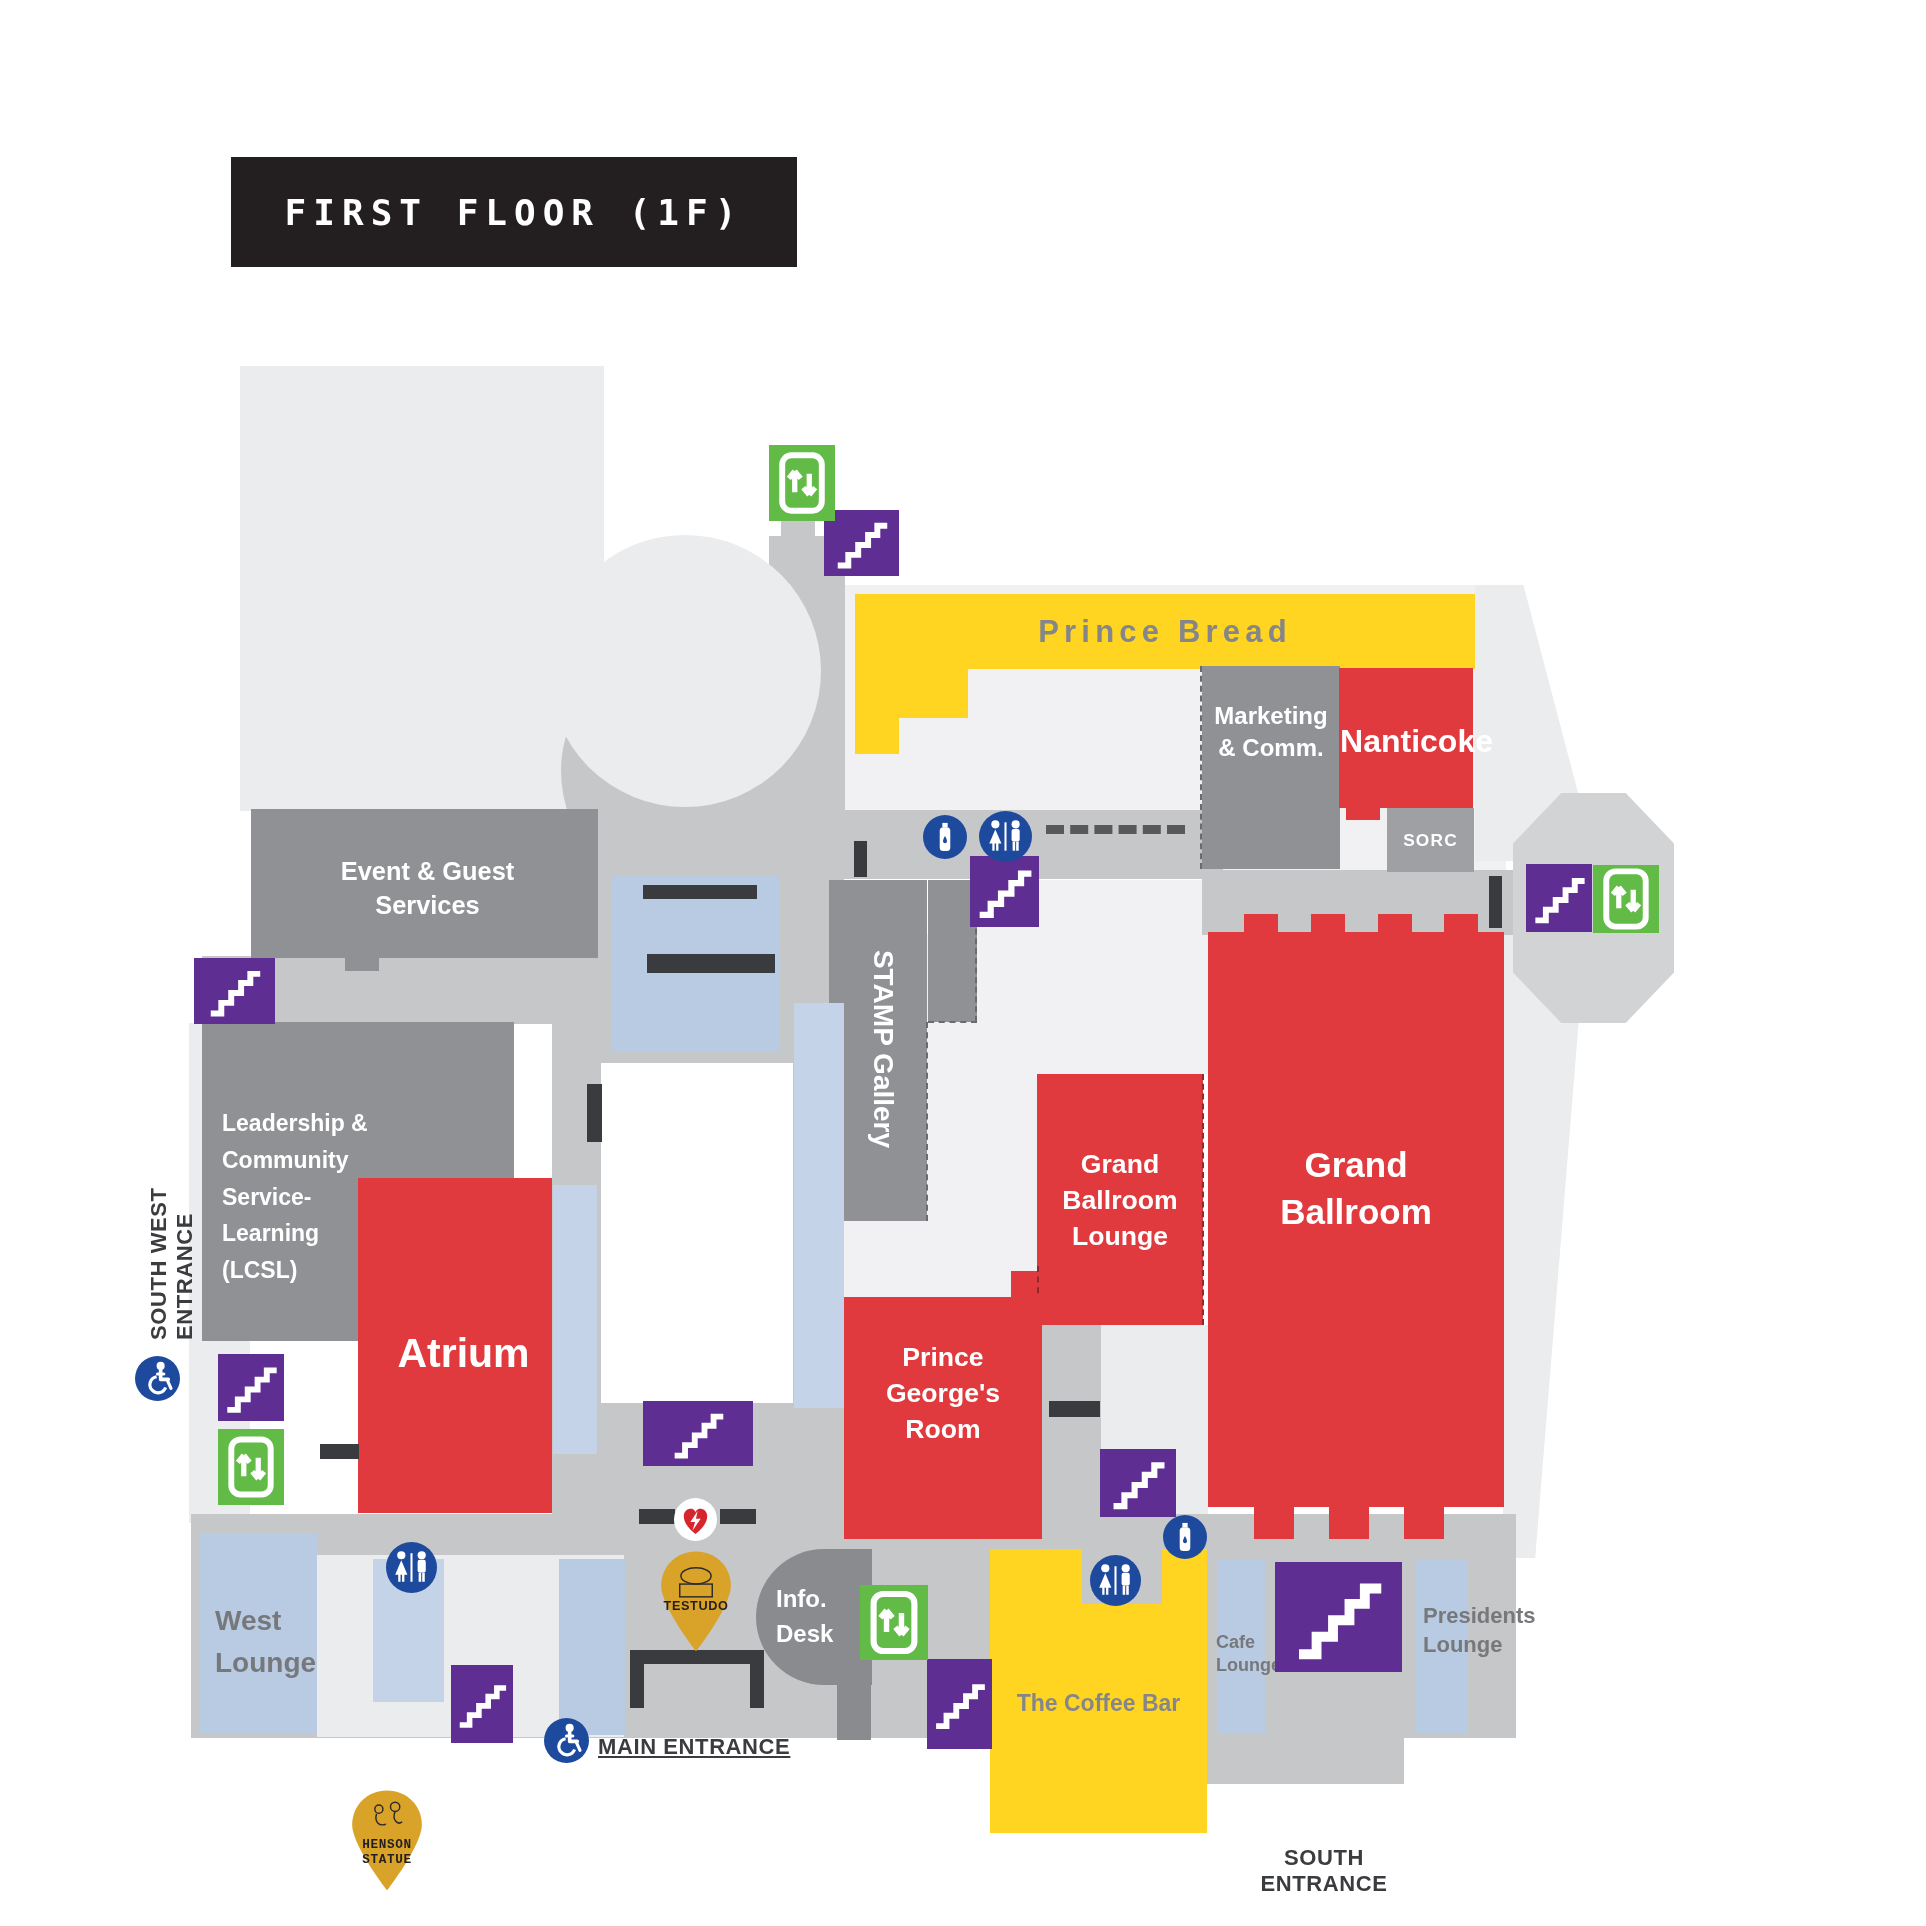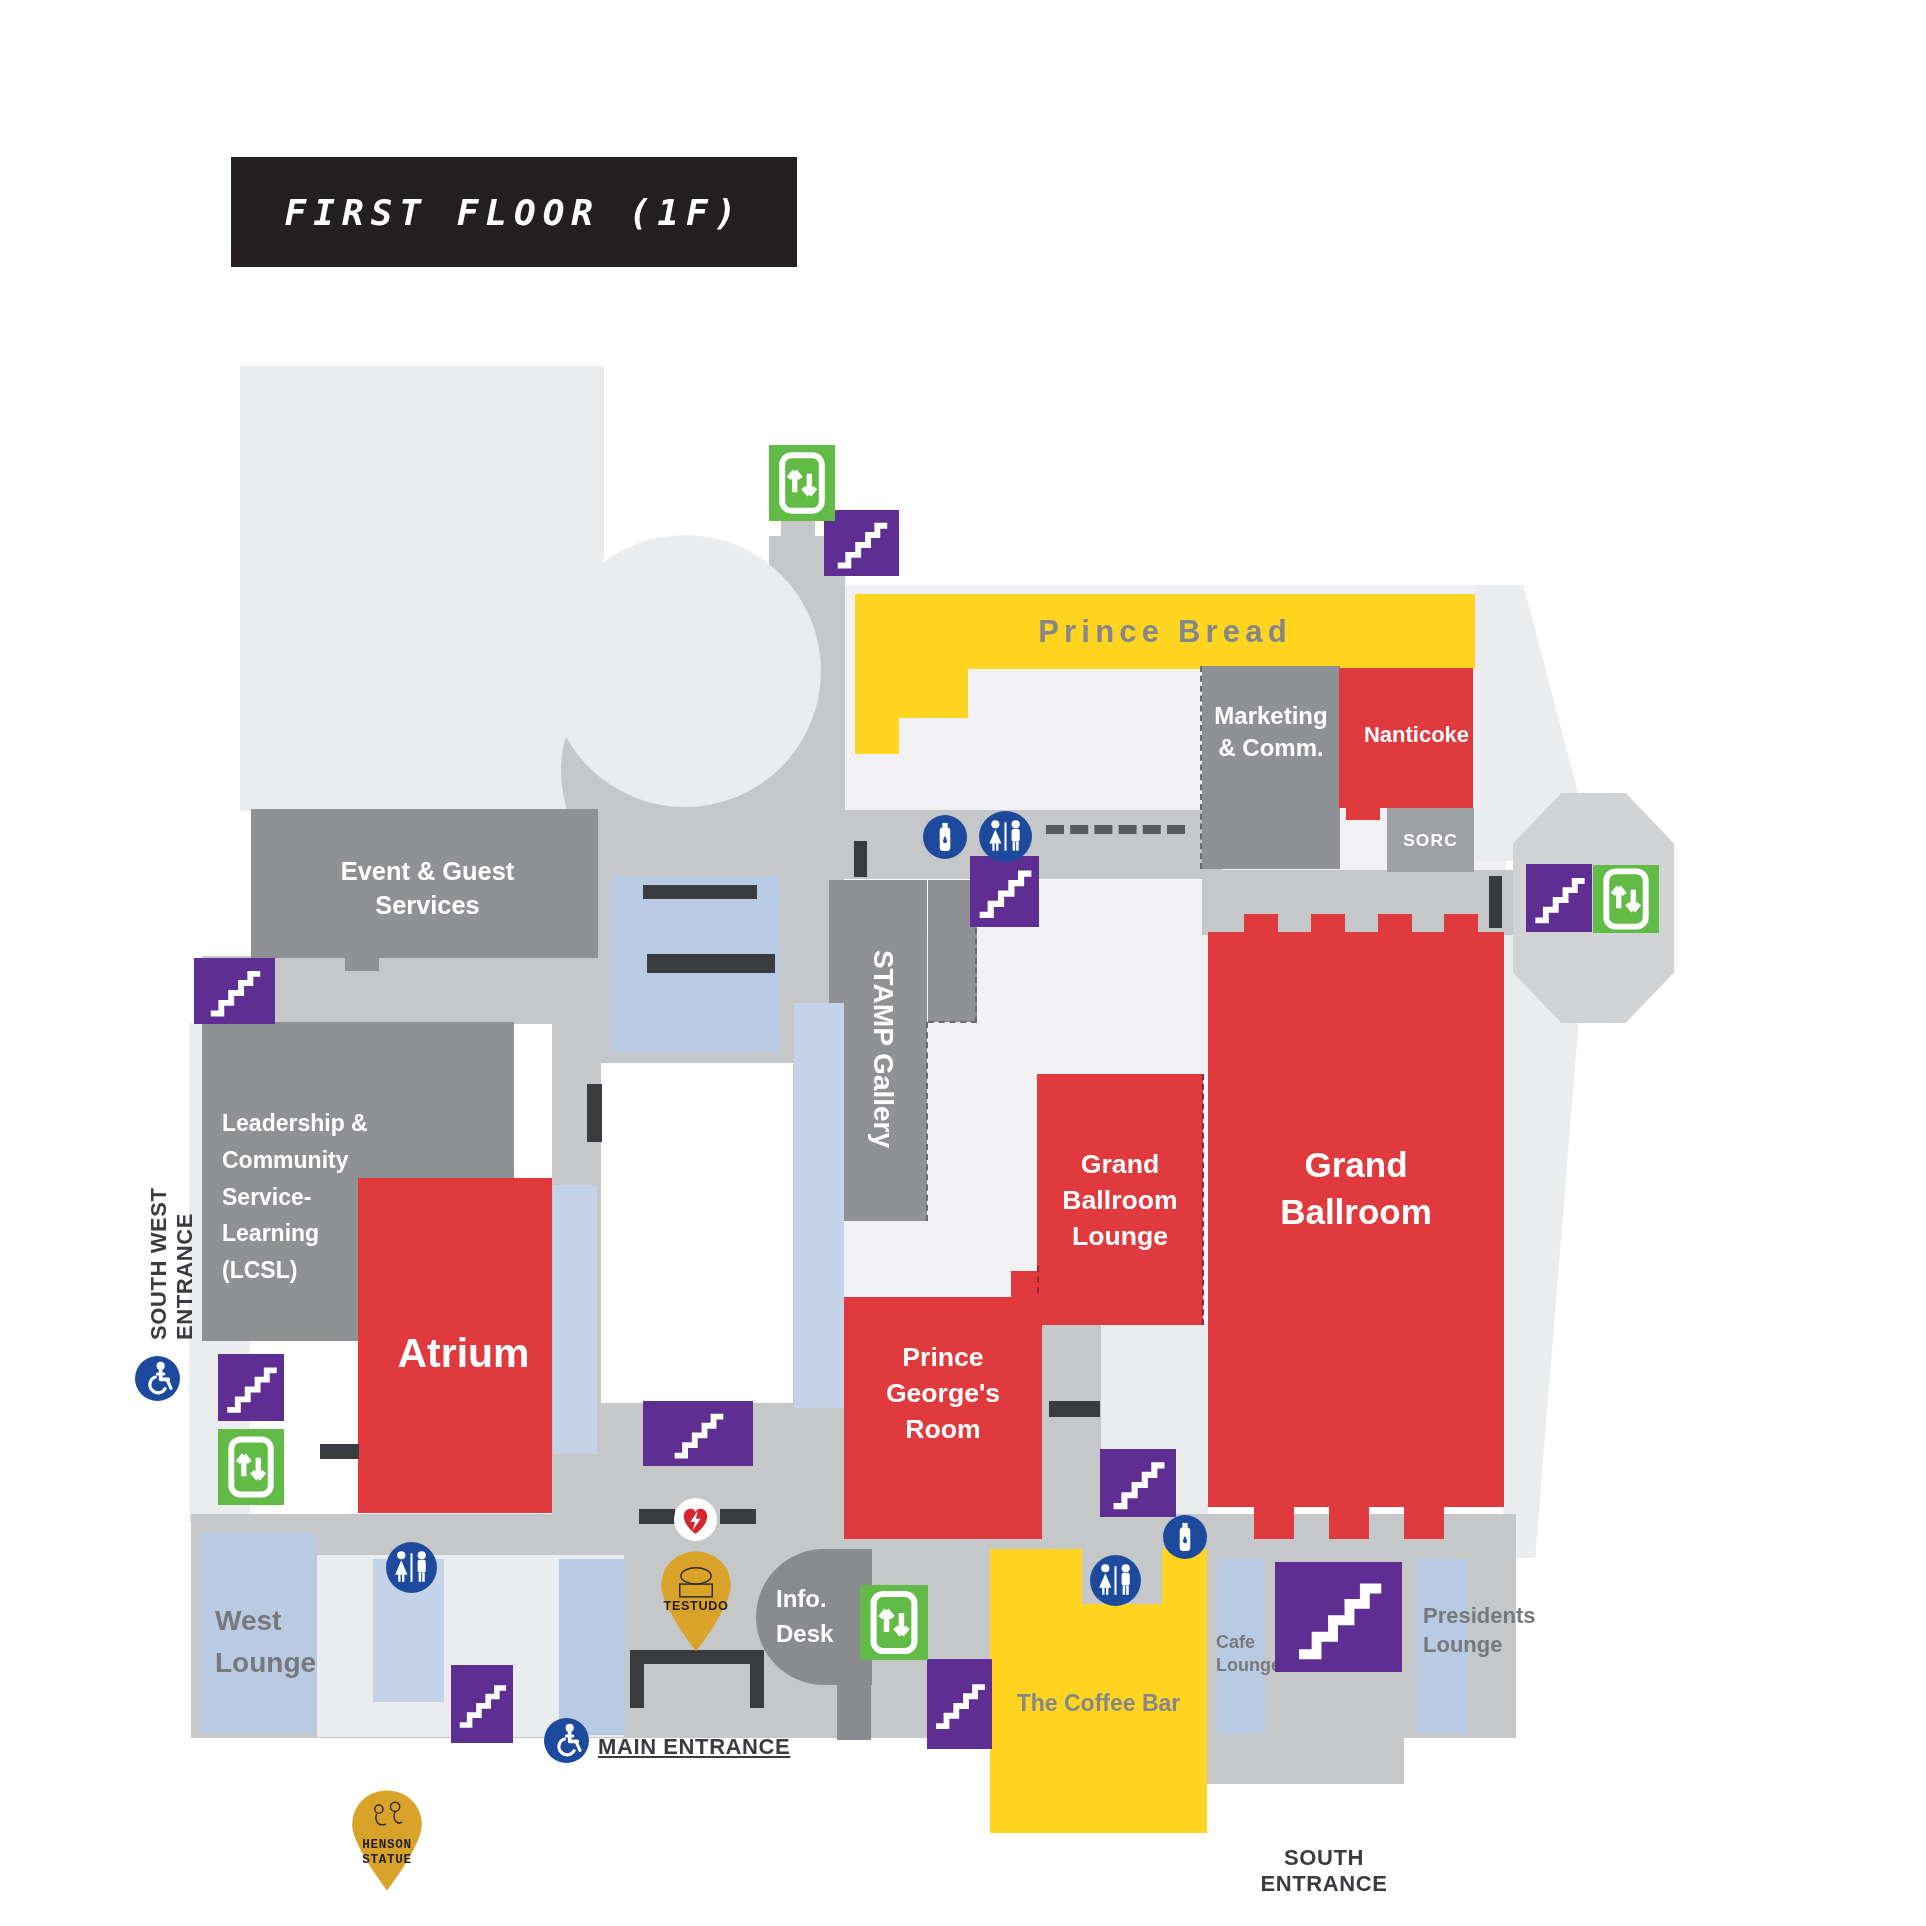--- a/index.html
+++ b/index.html
@@ -71,21 +71,21 @@
     <symbol id="i-aed" viewBox="0 0 100 100">
       <path d="M50 84 C16 58 16 28 38 25 C46 24 50 31 50 34 C50 31 54 24 62 25 C84 28 84 58 50 84 Z" fill="#d6252c"></path>
       <polygon points="55,30 38,56 49,56 43,76 62,48 51,48" fill="#fff"></polygon>
     </symbol>
     <symbol id="i-pin" viewBox="0 0 124 176">
       <path d="M62 2 C96 2 122 28 122 61 C122 97 62 174 62 174 C62 174 2 97 2 61 C2 28 28 2 62 2 Z"></path>
     </symbol>
   </defs>
 </svg>
 
-<div class="abs titlebar" style="left:231px;top:157px;width:566px;height:110px;font-style:italic;">
+<div class="abs titlebar" style="left:231px;top:157px;width:566px;height:110px;">
   <div>FIRST FLOOR (1F)</div>
 </div>
 
 <div class="abs light" style="left:240px;top:366px;width:364px;height:445px;"></div>
 <div class="abs light" style="left:189px;top:1023px;width:61px;height:500px;"></div>
 <div class="abs lighter" style="left:844px;top:585px;width:662px;height:291px;"></div>
 <div class="abs light" style="left:1475px;top:585px;width:121px;height:276px;clip-path:polygon(0 0,40% 0,100% 100%,0 100%);"></div>
 <div class="abs light" style="left:1503px;top:934px;width:92px;height:624px;clip-path:polygon(0 0,90% 0,35% 100%,0 100%);"></div>
 <div class="abs lighter" style="left:977px;top:880px;width:234px;height:194px;"></div>
 <div class="abs lighter" style="left:844px;top:934px;width:196px;height:580px;"></div>
@@ -134,21 +134,21 @@
 <div class="abs yellow" style="left:855px;top:718px;width:44px;height:36px;"></div>
 <div class="abs" style="left:855px;top:614px;width:620px;text-align:center;font-weight:bold;font-size:31px;letter-spacing:5.2px;color:#85868a;">Prince Bread</div>
 
 <div class="abs roomgray" style="left:1202px;top:666px;width:138px;height:203px;"></div>
 <div class="abs dashv" style="left:1200px;top:666px;height:203px;"></div>
 <div class="abs lbl" style="left:1202px;top:700px;width:138px;font-size:24px;">Marketing
 &amp; Comm.</div>
 
 <div class="abs red" style="left:1339px;top:668px;width:134px;height:140px;"></div>
 <div class="abs red" style="left:1346px;top:808px;width:34px;height:11.6px;"></div>
-<div class="abs lbl" style="left:1339px;top:720px;width:155px;font-size:22px;">Nanticoke</div>
+<div class="abs lbl" style="left:1339px;top:720px;width:155px;font-size:32px;">Nanticoke</div>
 
 <div class="abs" style="left:1387px;top:808px;width:87px;height:64px;background:#9fa0a3;"></div>
 <div class="abs lbl" style="left:1387px;top:829px;width:87px;font-size:17.3px;letter-spacing:1.2px;">SORC</div>
 
 <div class="abs red" style="left:1208px;top:932px;width:296px;height:575px;"></div>
 <div class="abs red" style="left:1244px;top:914px;width:34px;height:18.5px;"></div>
 <div class="abs red" style="left:1311px;top:914px;width:34px;height:18.5px;"></div>
 <div class="abs red" style="left:1378px;top:914px;width:34px;height:18.5px;"></div>
 <div class="abs red" style="left:1444px;top:914px;width:34px;height:18.5px;"></div>
 <div class="abs red" style="left:1254px;top:1507px;width:40px;height:32px;"></div>

